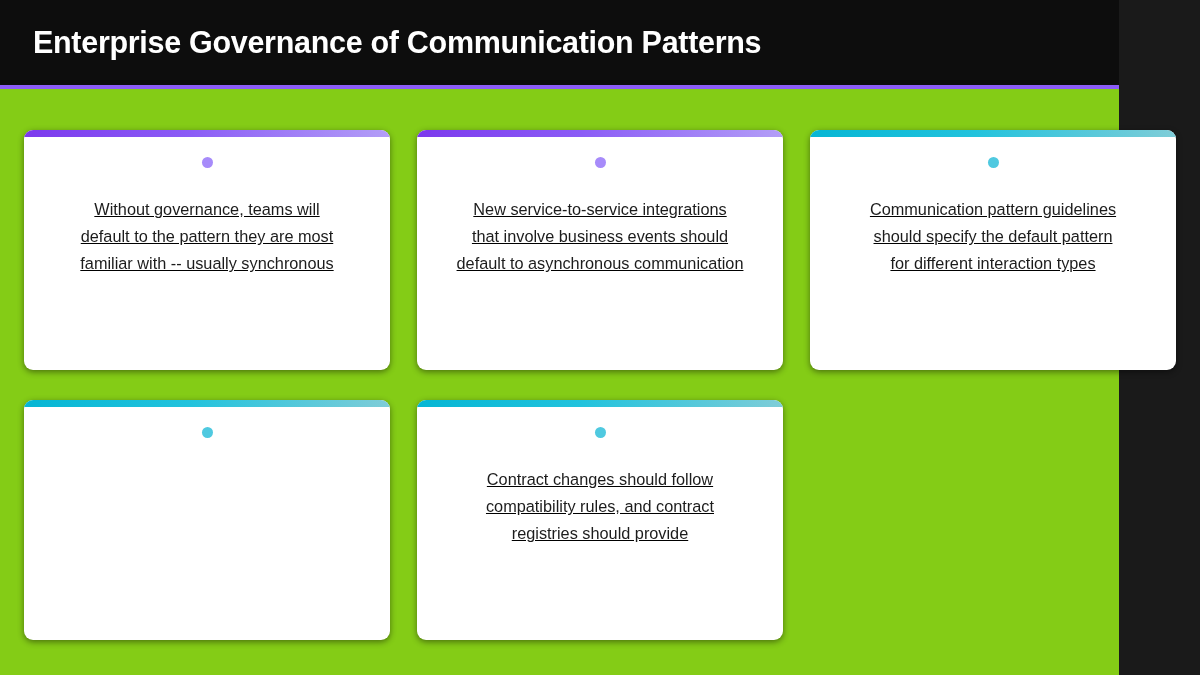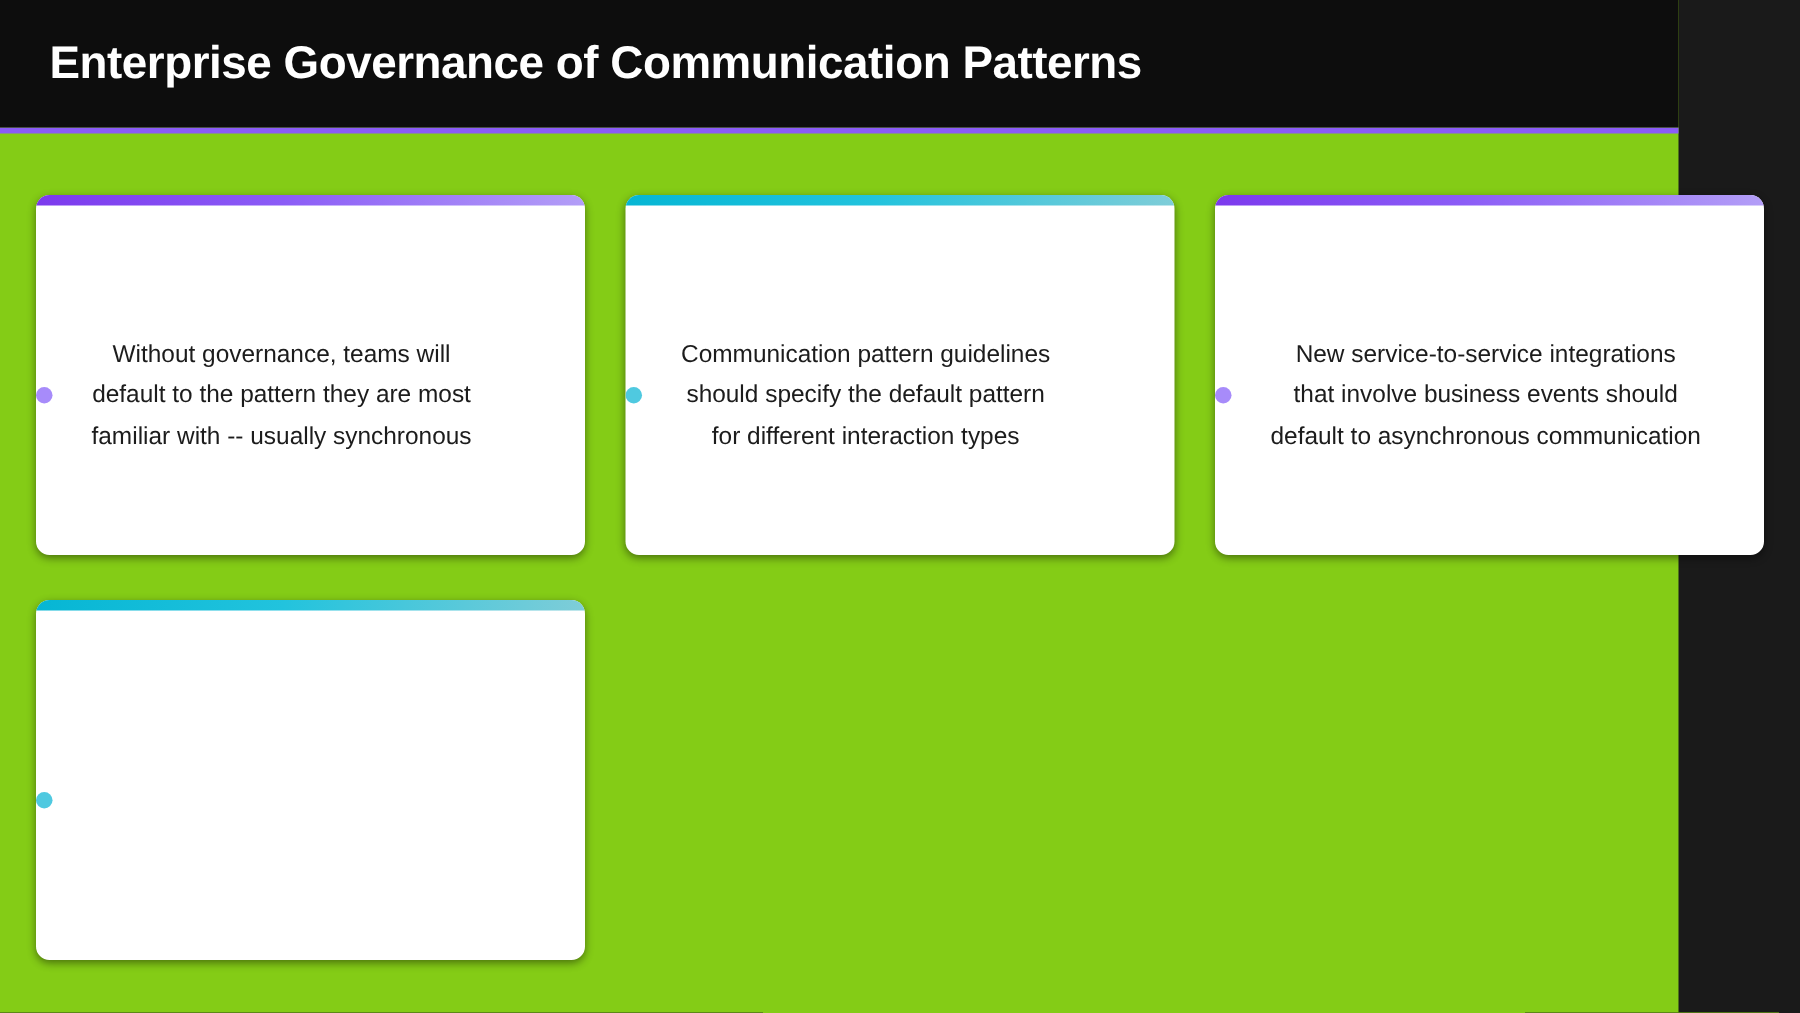--- a/index.html
+++ b/index.html
@@ -63,22 +63,24 @@
     padding: 41px 0 0 24px;
     align-content: start;
   }
 
   .card {
     position: relative;
     background: #ffffff;
     border-radius: 9px;
     overflow: hidden;
     display: flex;
+    flex-direction: column;
     align-items: center;
     box-shadow: 0 2px 6px rgba(0, 0, 0, 0.45);
+    text-decoration: underline;
   }
 
   .card-accent {
     position: absolute;
     top: 0;
     left: 0;
     right: 0;
     height: 7px;
   }
 
@@ -126,36 +128,43 @@
 
     <div class="card">
       <div class="card-accent purple"></div>
       <div class="card-dot purple"></div>
       <p class="card-text">Without governance, teams will
 default to the pattern they are most
 familiar with -- usually synchronous</p>
     </div>
 
     <div class="card">
-      <div class="card-accent teal"></div>
-      <div class="card-dot teal"></div>
-      <p class="card-text">Communication pattern guidelines
-should specify the default pattern
-for different interaction types</p>
-    </div>
-
-    <div class="card">
       <div class="card-accent purple"></div>
       <div class="card-dot purple"></div>
       <p class="card-text">New service-to-service integrations
 that involve business events should
 default to asynchronous communication</p>
     </div>
 
     <div class="card">
       <div class="card-accent teal"></div>
       <div class="card-dot teal"></div>
+      <p class="card-text">Communication pattern guidelines
+should specify the default pattern
+for different interaction types</p>
+    </div>
+
+    <div class="card">
+      <div class="card-accent teal"></div>
+      <div class="card-dot teal"></div>
     </div>
 
 
+    <div class="card">
+      <div class="card-accent teal"></div>
+      <div class="card-dot teal"></div>
+      <p class="card-text">Contract changes should follow
+compatibility rules, and contract
+registries should provide</p>
+    </div>
 
   </div>
 </div>
 
 </body></html>

